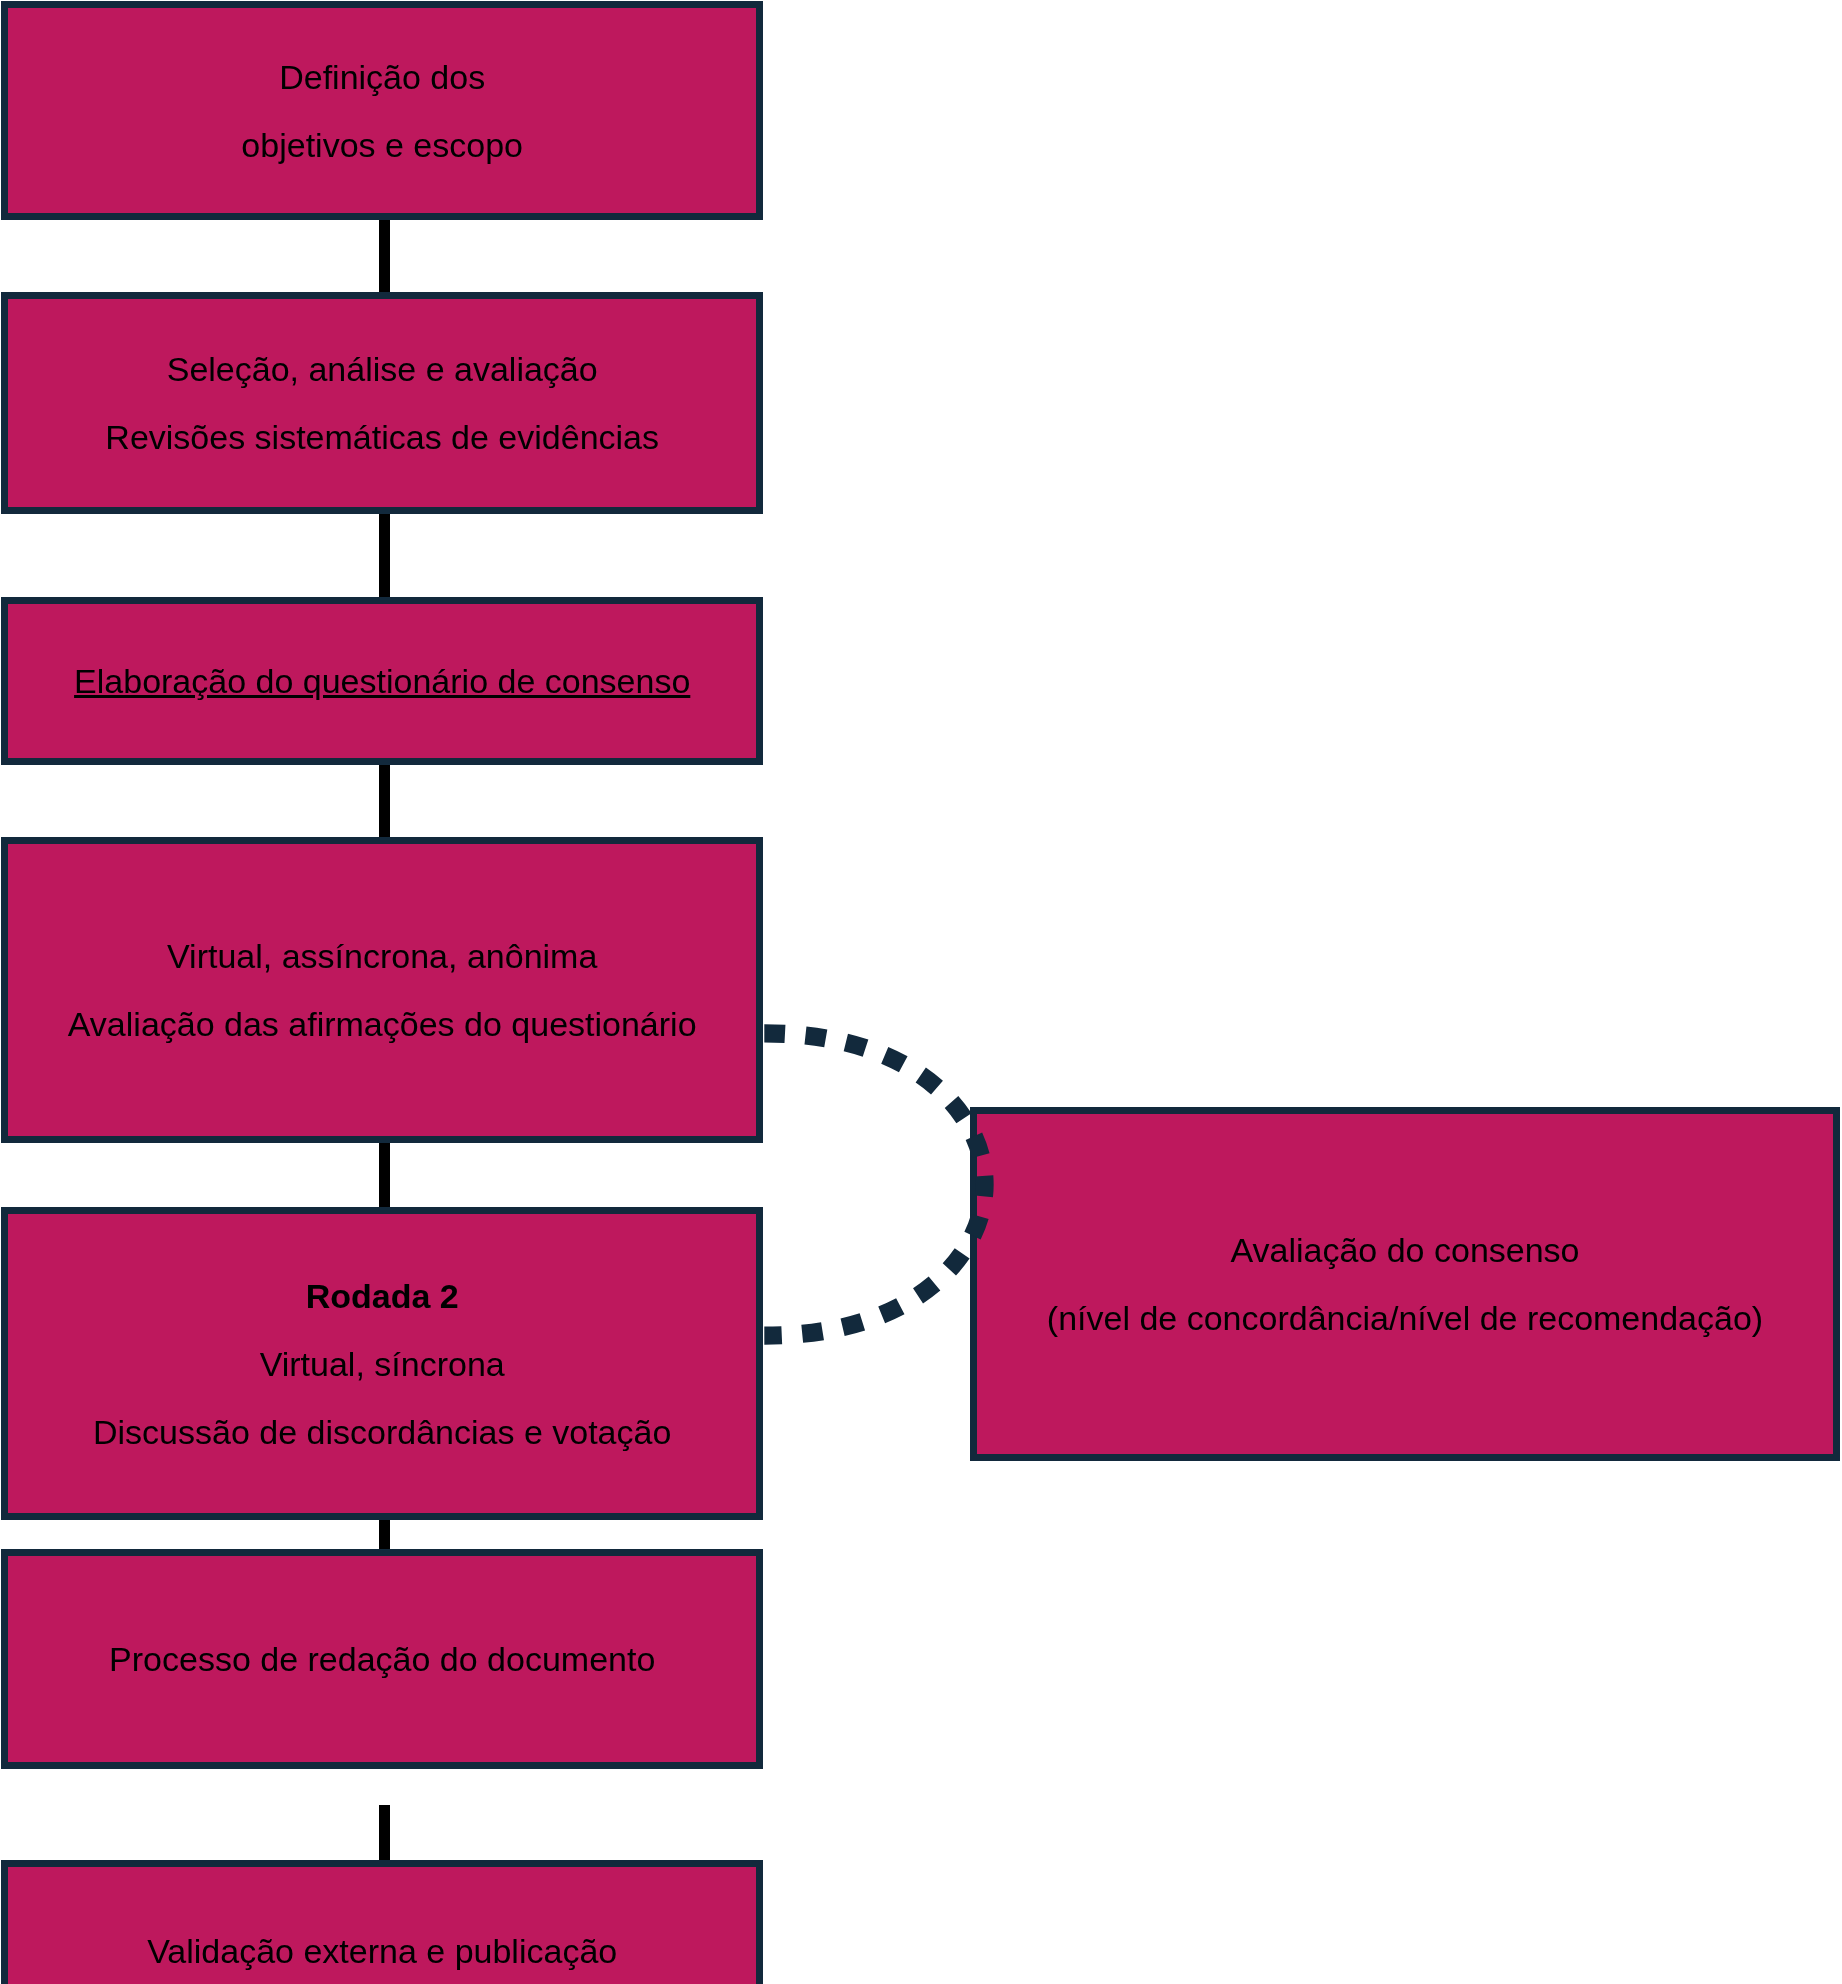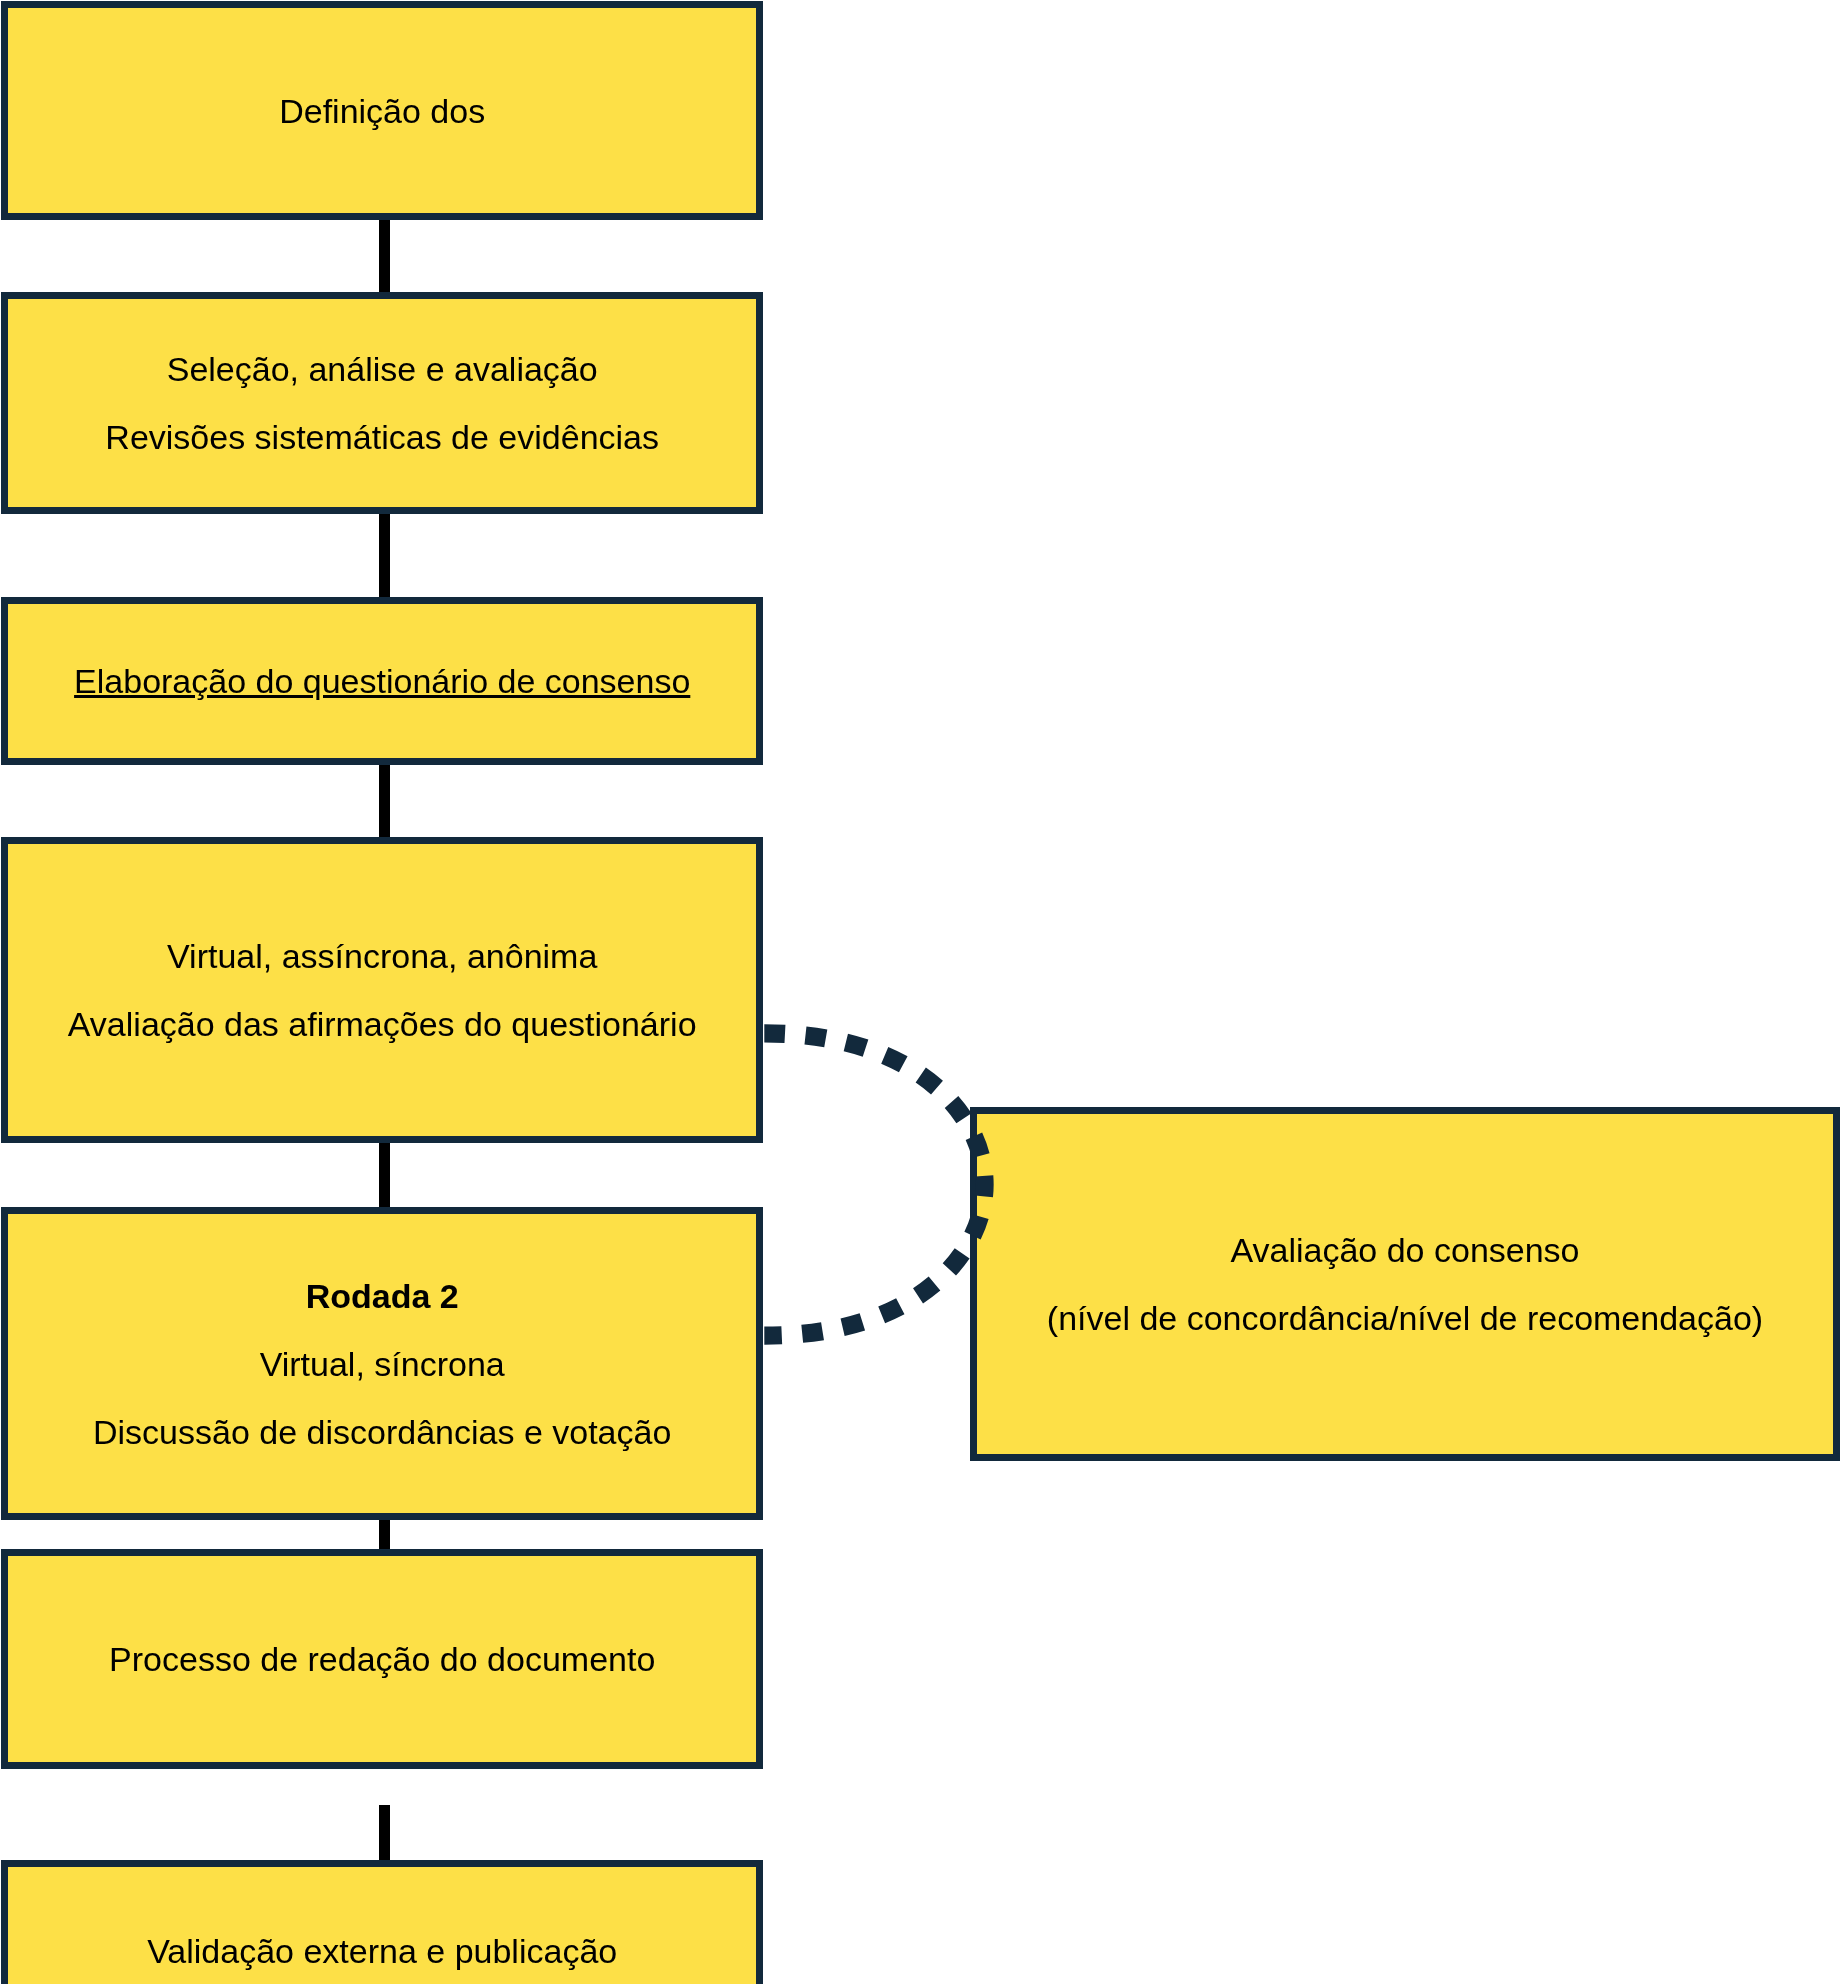--- a/index.html
+++ b/index.html
@@ -14,21 +14,21 @@
   #canvas {
     position: relative;
     width: 1842px;
     height: 1985px;
     background: #ffffff;
     overflow: hidden;
   }
   .node {
     position: absolute;
     box-sizing: border-box;
-    background: #fde047;
+    background: #be185d;
     border: 7.2px solid #12293c;
     display: flex;
     flex-direction: column;
     align-items: center;
     justify-content: center;
     text-align: center;
     color: #000000;
     z-index: 2;
   }
   .node .line {
@@ -75,20 +75,21 @@
   <div class="connector" style="left:379px; top:1805px; height:59px;"></div>
 
   <svg id="loop-arc" viewBox="0 0 560 640" preserveAspectRatio="none">
     <path d="M 85 70
              C 330 70, 450 200, 450 320
              C 450 440, 330 570, 85 570" fill="none" stroke="#12293c" stroke-width="30" stroke-linecap="butt" stroke-dasharray="34 34"></path>
   </svg>
 
   <div class="node" style="left:1.2px; top:1.2px; width:762px; height:219px;">
     <span class="line">Definição dos</span>
+    <span class="line">objetivos e escopo</span>
   </div>
 
   <div class="node" style="left:1.2px; top:292px; width:762px; height:222px;">
     <span class="line">Seleção, análise e avaliação</span>
     <span class="line">Revisões sistemáticas de evidências</span>
   </div>
 
   <div class="node" style="left:1.2px; top:597px; width:762px; height:168px;text-decoration:underline;">
     <span class="line">Elaboração do questionário de consenso</span>
   </div>

